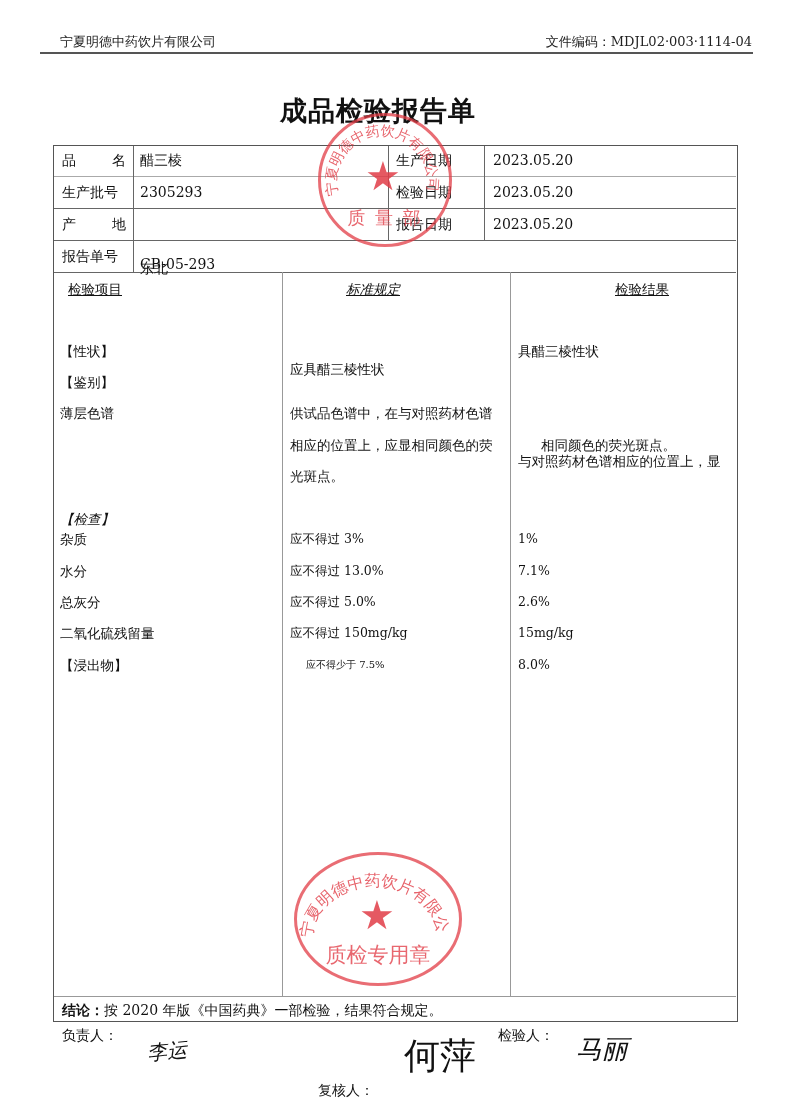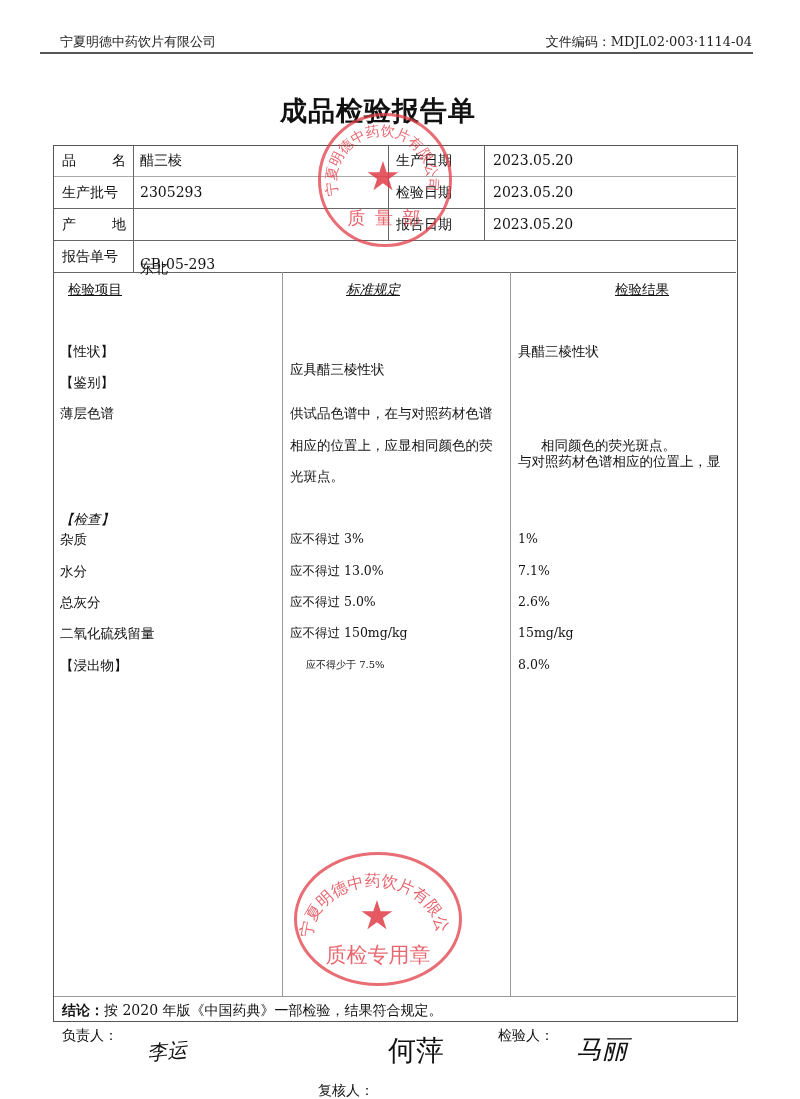--- a/index.html
+++ b/index.html
@@ -106,21 +106,21 @@
 <div class="txt" style="left:290px;top:649px;font-size:10px;margin-left:16px;">应不得少于 7.5%</div>
 <div class="txt" style="left:518px;top:649px;font-size:12.5px;">8.0%</div>
 
 <div class="cell" style="left:62px;top:1002px;font-size:14px;">
   <b>结论：</b><span>按 2020 年版《中国药典》一部检验，结果符合规定。</span>
 </div>
 
 <div class="sig" style="left:62px;top:1027px;">负责人：</div>
 <div class="handw" style="left:147px;top:1038px;font-size:20px;transform:rotate(-6deg);">李运</div>
 <div class="sig" style="left:318px;top:1082px;">复核人：</div>
-<div class="handw" style="left:388px;top:1032px;font-size:28px;font-style:normal;">何萍</div>
+<div class="handw" style="left:404px;top:1032px;font-size:36px;font-style:normal;">何萍</div>
 <div class="sig" style="left:498px;top:1027px;">检验人：</div>
 <div class="handw" style="left:576px;top:1032px;font-size:26px;">马丽</div>
 
 <div class="stamp" style="left:318px;top:113px;width:128px;height:128px;">
   <svg width="128" height="128" viewBox="0 0 128 128" style="position:absolute;left:-3px;top:-3px;">
     <defs>
         <path id="arcTop" d="M 20,82 A 46,46 0 1,1 108,82"></path>
       </defs>
     <text font-size="14" fill="rgba(225,60,70,0.8)" font-family="DejaVu Serif, serif"><textPath href="#arcTop">宁夏明德中药饮片有限公司</textPath></text>
   </svg>

